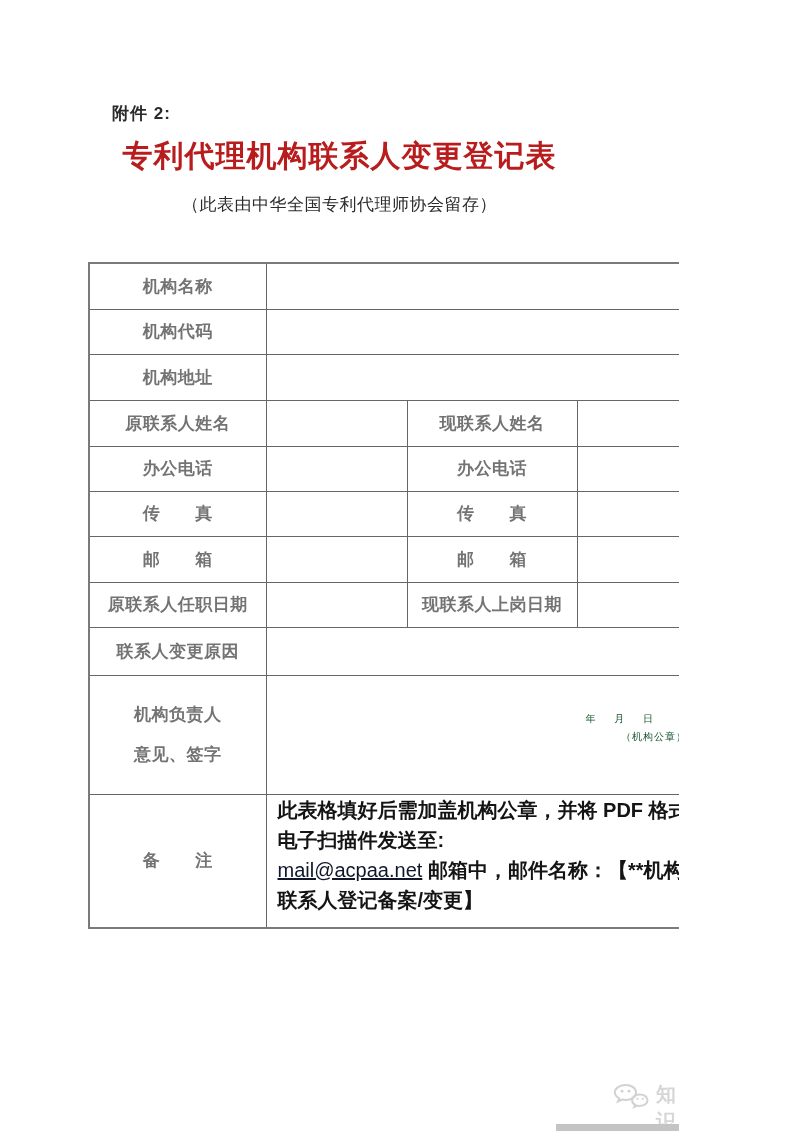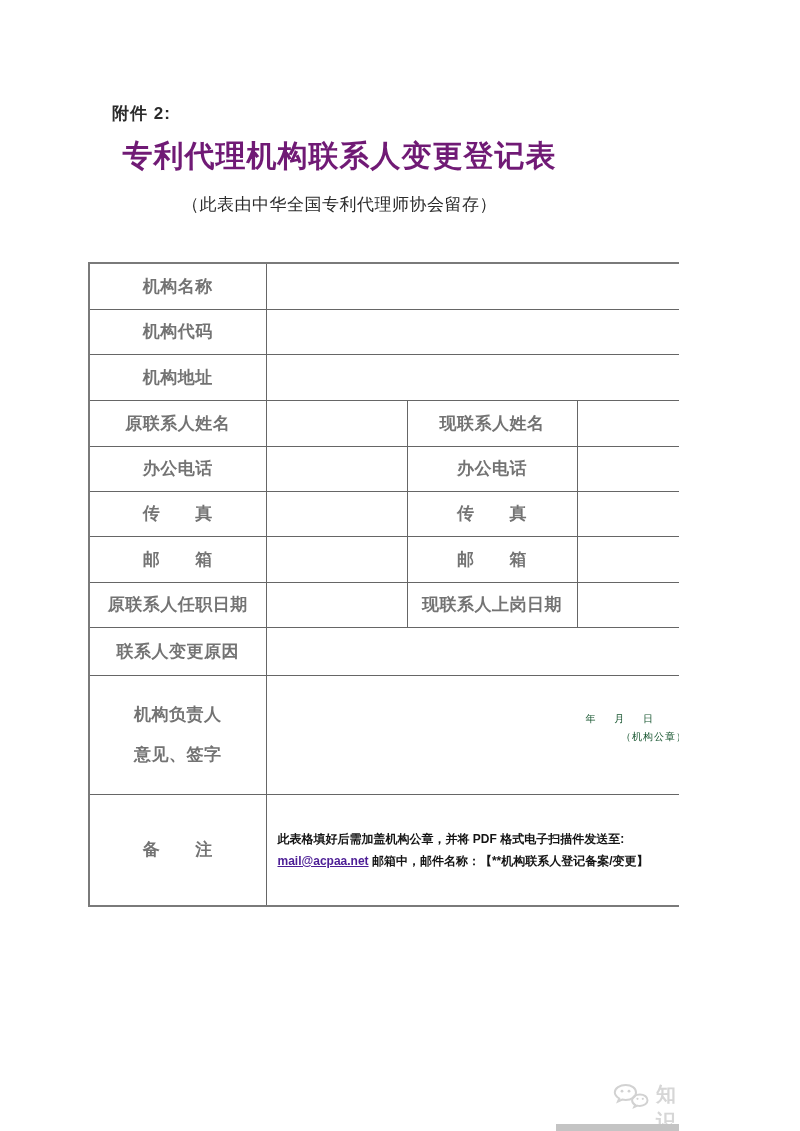--- a/index.html
+++ b/index.html
@@ -11,21 +11,21 @@
     color:#1b1b1b;
     overflow:hidden;
   }
   .attachment{
     position:absolute;left:112px;top:102px;
     font-size:17px;font-weight:600;color:#2a2a2a;letter-spacing:1px;
   }
   .title{
     position:absolute;left:0;top:136px;width:100%;
     margin:0;text-align:center;
-    font-size:30px;font-weight:bold;color:#701a75;letter-spacing:1px;
+    font-size:30px;font-weight:bold;color:#b91c1c;letter-spacing:1px;
   }
   .subtitle{
     position:absolute;left:0;top:193px;width:100%;
     text-align:center;font-size:17px;color:#2b2b2b;letter-spacing:0.5px;
   }
   table.form-table{
     position:absolute;left:88px;top:262px;
     width:627px;table-layout:fixed;
     border-collapse:collapse;
     border:2px solid #7a7a7a;
@@ -46,25 +46,25 @@
   td.sign-cell{vertical-align:bottom;}
   .sign-block{
     display:flex;flex-direction:column;align-items:flex-end;
     padding:0 26px 14px 0;
     font-weight:normal;color:#14532d;font-size:10px;
   }
   .sign-date{margin-right:32px;margin-bottom:4px;letter-spacing:2px;}
   .seal-note{letter-spacing:1px;}
   td.remark-cell{text-align:left;}
   .remark-text{
-    padding:0 10px 0 11px;
-    font-weight:bold;font-size:12px;line-height:22px;color:#141414;
+    padding:0 10px 12px 11px;
+    font-weight:bold;font-size:20px;line-height:30px;color:#141414;
   }
   .remark-text a{
-    color:#4c1d95;text-decoration:underline;font-weight:bold;
+    color:#0f172a;text-decoration:underline;font-weight:normal;
   }
   
   .wm{position:absolute;}
   .wm-icon{left:612px;top:1082px;width:38px;height:28px;}
   .wm-name{
     left:656px;top:1081px;
     font-size:20px;color:#d6d6d6;letter-spacing:1px;font-weight:bold;
   }
   .wm-brand{
     left:704px;top:1097px;

